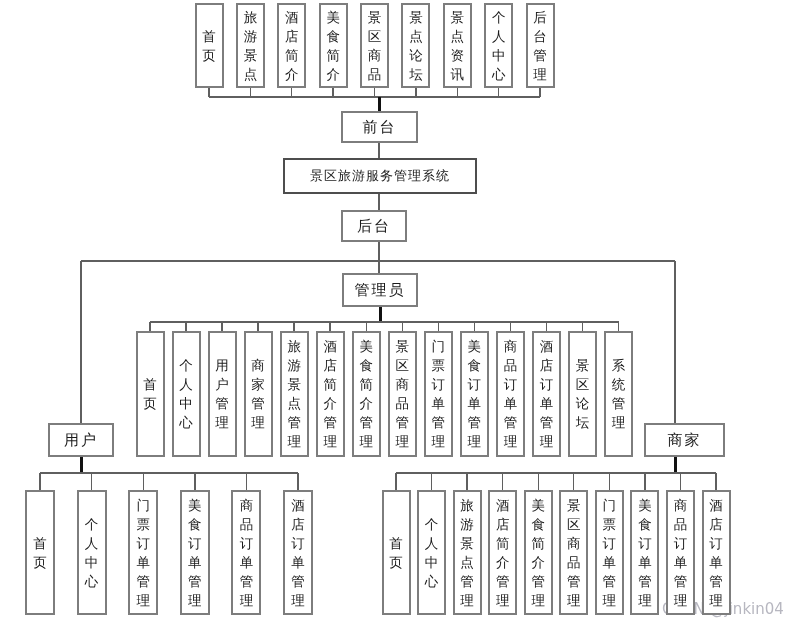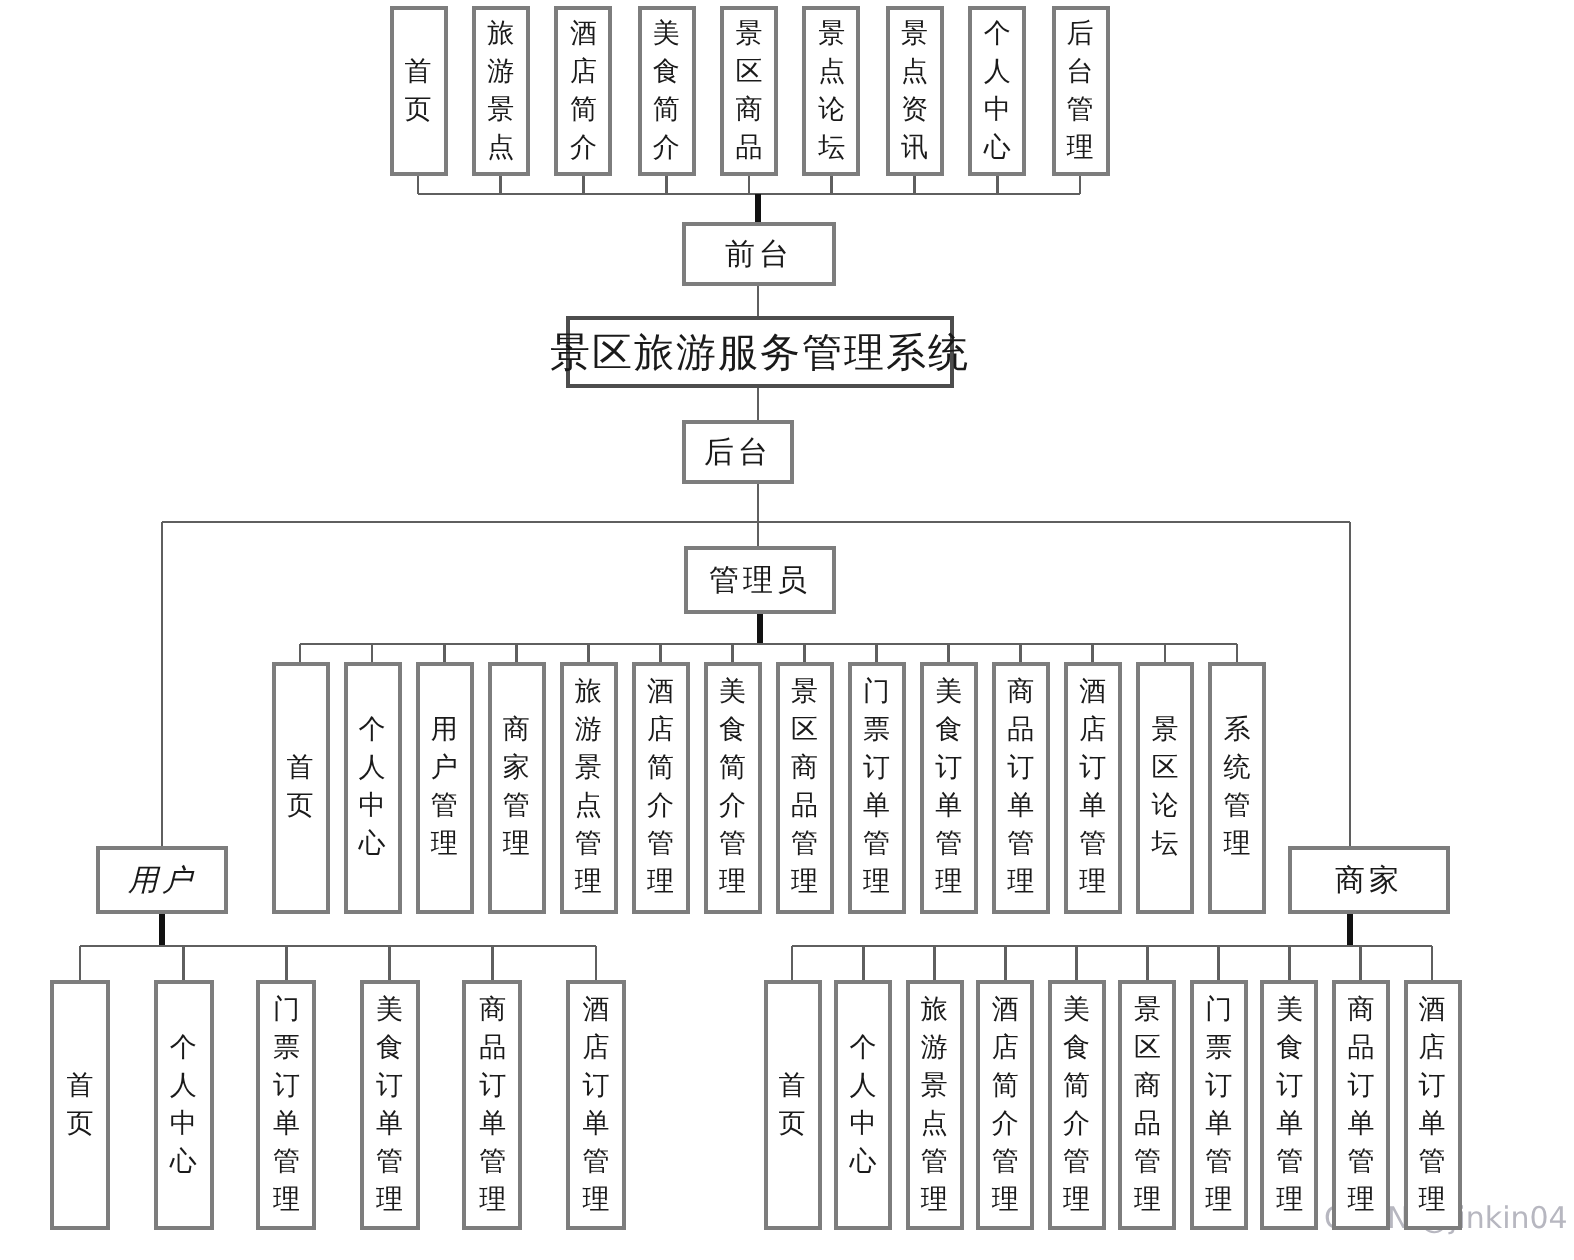--- a/index.html
+++ b/index.html
@@ -12,21 +12,21 @@
     position:absolute;box-sizing:border-box;background:#fff;
     border:2px solid var(--box-border,#7d7d7d);
     display:flex;align-items:center;justify-content:center;
     color:var(--text,#1a1a1a);z-index:2;
   }
   .vbox{flex-direction:column;font-size:13.5px;}
   .vbox .vch{display:block;line-height:19px;text-align:center;}
   .hbox{font-size:15px;letter-spacing:2px;white-space:nowrap;}
   .title-box{
     border:2px solid var(--title-border,#4d4d4d);
-    font-size:20px;letter-spacing:1px;white-space:nowrap;
+    font-size:13px;letter-spacing:1px;white-space:nowrap;
   }
   .watermark{
     position:absolute;left:662px;top:600px;z-index:1;
     color:var(--watermark,#b7b7c0);font-size:15px;white-space:nowrap;
   }
   line.thin{stroke:var(--line,#5f5f5f);stroke-width:1.4;}
   line.thick{stroke:var(--line-thick,#111111);stroke-width:3;}
 </style>
 </head>
 <body>
@@ -136,21 +136,21 @@
         <span class="vch">心</span>
       </div>
       <div class="box vbox" style="left: 525.5px; top: 3px; width: 29px; height: 85px;">
         <span class="vch">后</span>
         <span class="vch">台</span>
         <span class="vch">管</span>
         <span class="vch">理</span>
       </div>
       <div class="box hbox" style="left: 341px; top: 111px; width: 77px; height: 32px;">前台</div>
       <div class="box title-box" style="left: 283px; top: 158px; width: 194px; height: 36px;">景区旅游服务管理系统</div>
-      <div class="box hbox" style="left: 341px; top: 210px; width: 56px; height: 32px;">后台</div>
+      <div class="box hbox" style="left: 341px; top: 210px; width: 66px; height: 32px;">后台</div>
       <div class="box hbox" style="left: 342px; top: 273px; width: 76px; height: 34px;">管理员</div>
       <div class="box vbox" style="left: 135.5px; top: 331px; width: 29px; height: 126px;">
         <span class="vch">首</span>
         <span class="vch">页</span>
       </div>
       <div class="box vbox" style="left: 171.538px; top: 331px; width: 29px; height: 126px;">
         <span class="vch">个</span>
         <span class="vch">人</span>
         <span class="vch">中</span>
         <span class="vch">心</span>
@@ -236,21 +236,21 @@
         <span class="vch">区</span>
         <span class="vch">论</span>
         <span class="vch">坛</span>
       </div>
       <div class="box vbox" style="left: 604px; top: 331px; width: 29px; height: 126px;">
         <span class="vch">系</span>
         <span class="vch">统</span>
         <span class="vch">管</span>
         <span class="vch">理</span>
       </div>
-      <div class="box hbox" style="left: 48px; top: 423px; width: 66px; height: 34px; font-style: italic;">用户</div>
+      <div class="box hbox" style="left: 48px; top: 423px; width: 66px; height: 34px;">用户</div>
       <div class="box vbox" style="left: 25px; top: 490px; width: 30px; height: 125px;">
         <span class="vch">首</span>
         <span class="vch">页</span>
       </div>
       <div class="box vbox" style="left: 76.6px; top: 490px; width: 30px; height: 125px;">
         <span class="vch">个</span>
         <span class="vch">人</span>
         <span class="vch">中</span>
         <span class="vch">心</span>
       </div>

